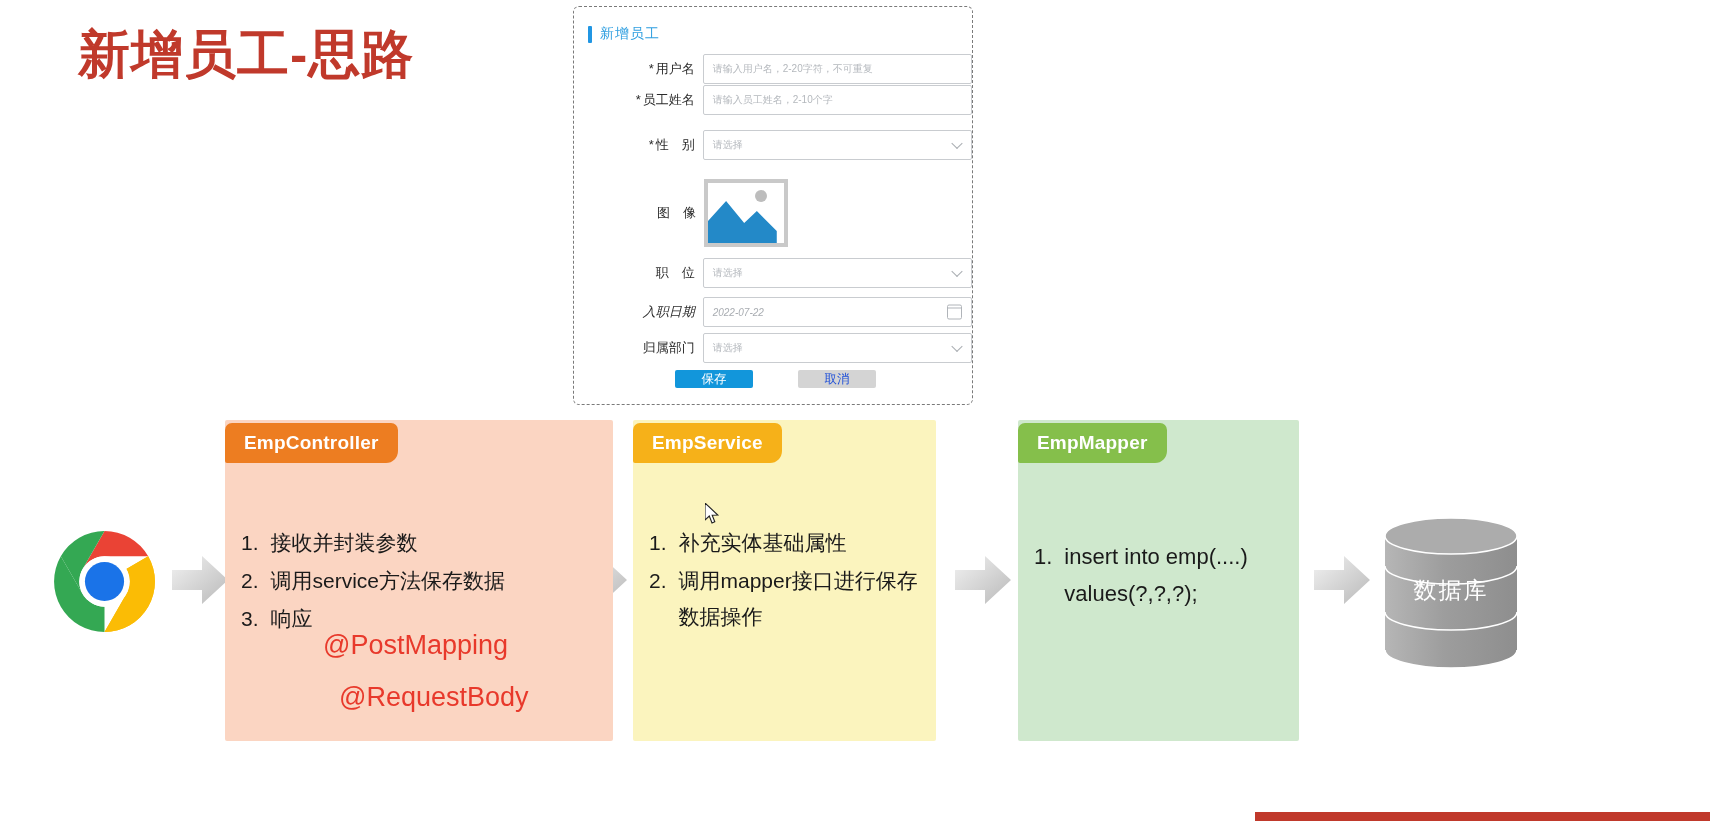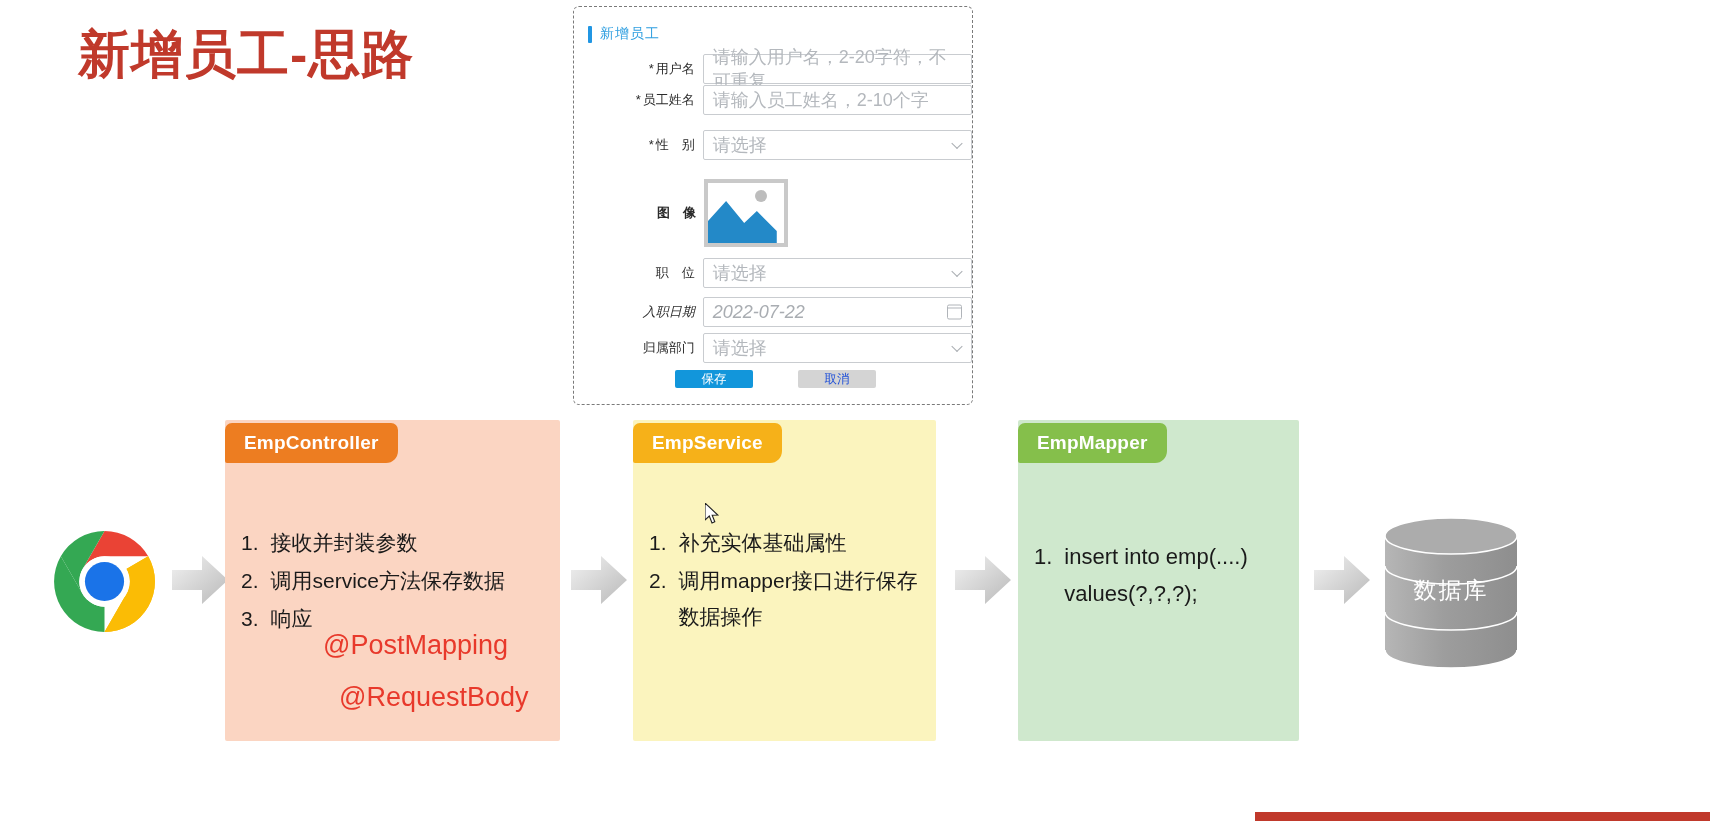--- a/index.html
+++ b/index.html
@@ -84,21 +84,21 @@
   .form-control {
     width: 272px;
     height: 30px;
     border: 1px solid #c9ccd0;
     border-radius: 2px;
     background: #fff;
     box-sizing: border-box;
     display: flex;
     align-items: center;
     padding: 0 9px;
-    font-size: 18px;
+    font-size: 10px;
     color: #b4b8bd;
     position: relative;
   }
   .form-control.filled { color: #a9adb2; }
   .form-control .caret {
     position: absolute;
     right: 10px;
     top: 50%;
     width: 7px;
     height: 7px;
@@ -214,21 +214,21 @@
     margin-bottom: 2px;
   }
   .flow-list .num { flex: none; }
   .annot {
     position: absolute;
     font-size: 27px;
     color: #e8392b;
     left: 98px;
   }
 
-  #box-controller { left: 225px; width: 335px; background: #fbd5c2; }
+  #box-controller { left: 225px; width: 388px; background: #fbd5c2; }
   #tab-controller { background: #ed7d21; }
   #box-service    { left: 633px; width: 303px; background: #fbf4be; }
   #tab-service    { background: #f6b119; }
   #box-mapper     { left: 1018px; width: 281px; background: #cfe8cd; }
   #tab-mapper     { background: #85bf4b; }
 
   #box-mapper .flow-list { font-size: 22px; line-height: 1.7; top: 118px; }
 
   
   .arrow {
@@ -322,21 +322,21 @@
   <div class="form-row" style="top:123px;">
     <div class="form-label">
       <span class="req">*</span><span>性　别</span>
     </div>
     <div class="form-control">
       <span>请选择</span>
       <span class="caret"></span>
     </div>
   </div>
 
-  <div class="form-row" id="row-image" style="top:172px;font-weight:bold;">
+  <div class="form-row" id="row-image" style="top:172px;">
     <div class="form-label">
       <span>图　像</span>
     </div>
     <div id="image-box">
       <span class="sun"></span>
       <svg class="mount" viewBox="0 0 84 46" preserveAspectRatio="none">
         <polygon points="0,46 0,24 20,4 40,26 54,14 76,34 76,46" fill="#2389c8"></polygon>
       </svg>
     </div>
   </div>

